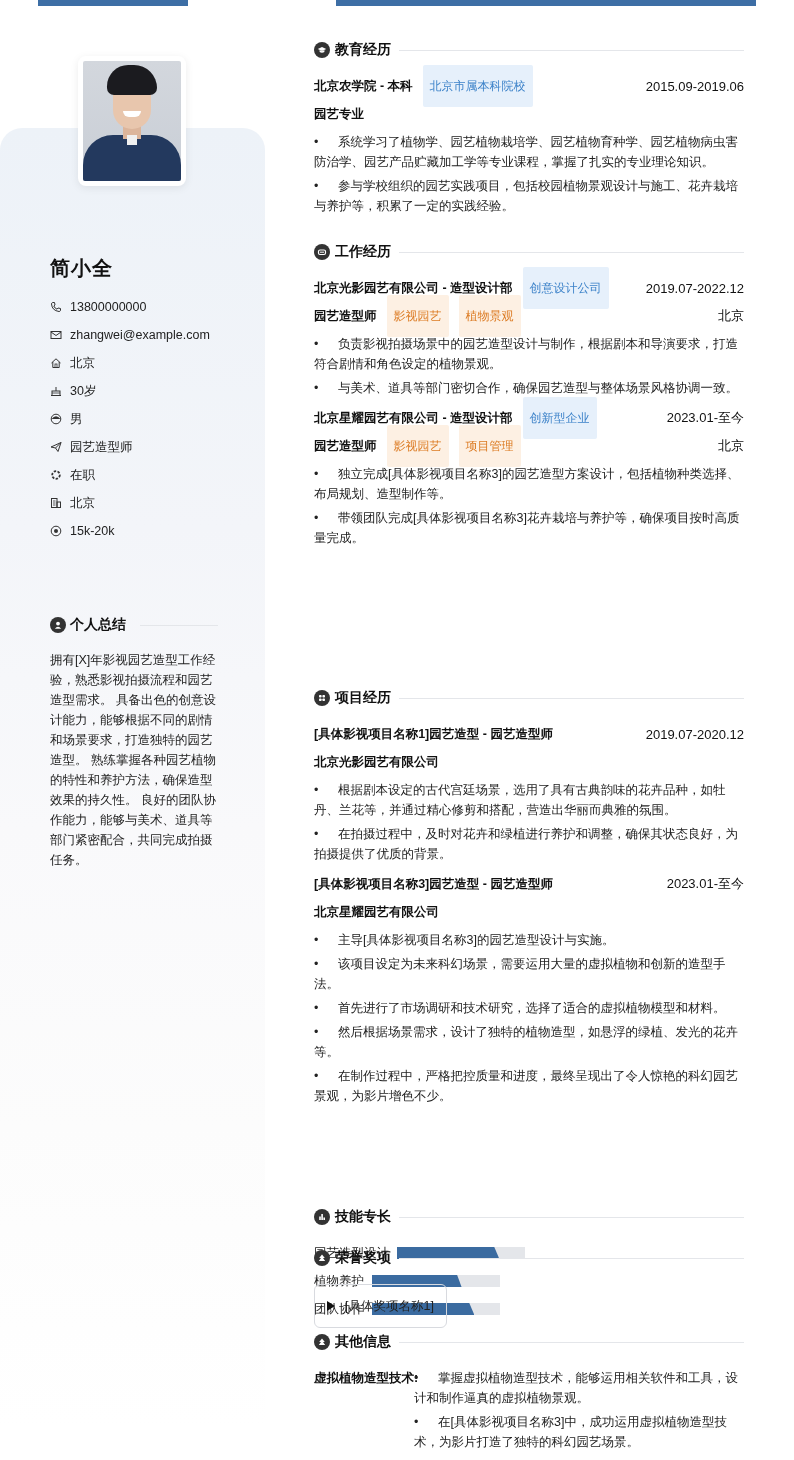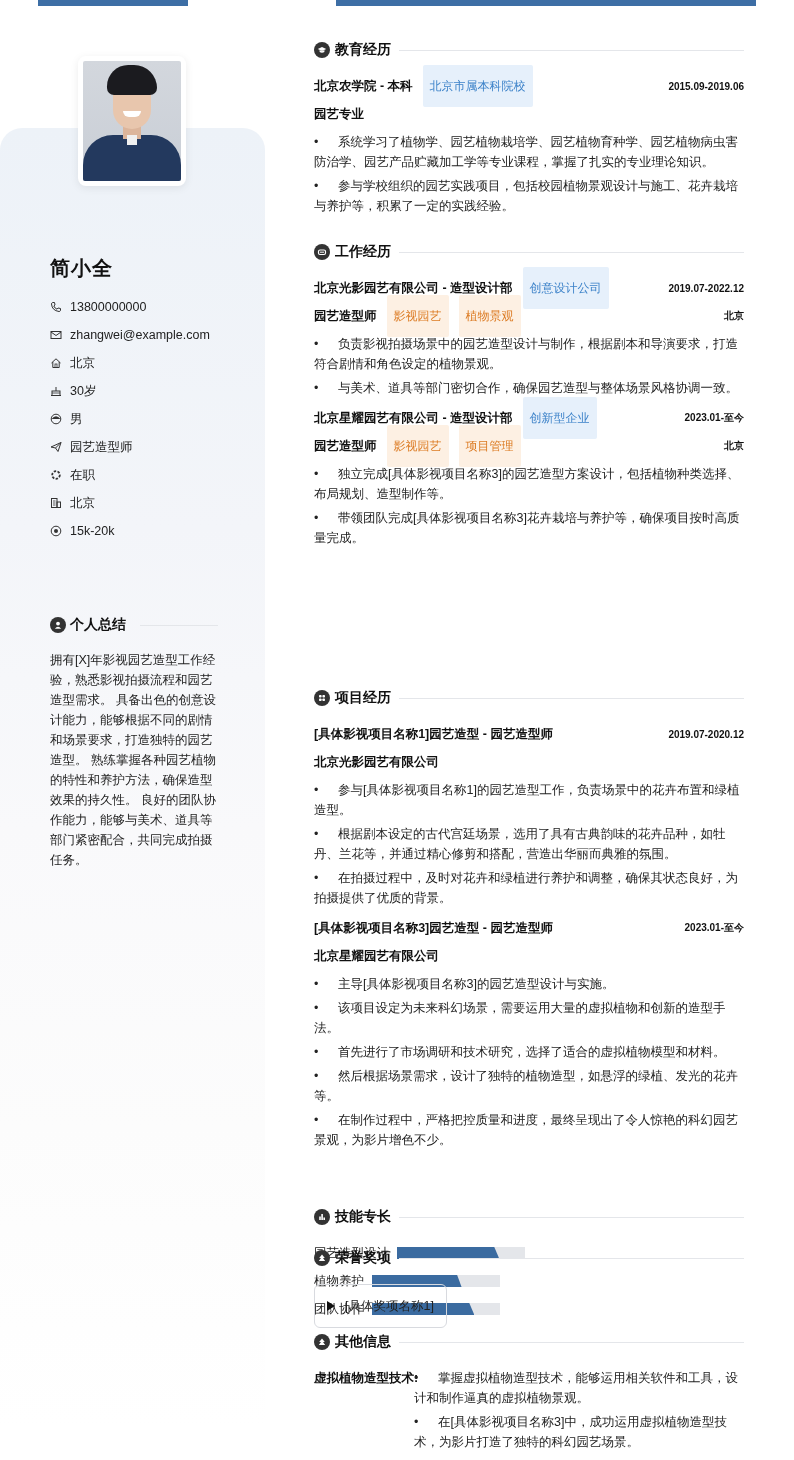--- a/index.html
+++ b/index.html
@@ -49,21 +49,21 @@
   .sec-title .line { flex: 1; height: 1px; background: #e4e6ea; margin-left: 8px; }
   .circ-ic { width: 16px; height: 16px; border-radius: 50%; background: #333; display: inline-flex; align-items: center; justify-content: center; }
   .circ-ic svg { width: 10px; height: 10px; }
 
   .row { display: flex; align-items: center; justify-content: space-between; height: 20px; }
   .row .left { display: flex; align-items: center; }
   .bold { font-weight: bold; font-size: 12.5px; color: #111; }
   .tag { font-size: 12px; padding: 13px 7px; margin-left: 10px; border-radius: 2px; line-height: 16px; }
   .tag.blue { background: #e6f0fb; color: #3c82c9; }
   .tag.orange { background: #fdf0e3; color: #dc7b23; }
-  .date { font-weight: bold; font-size: 10px; color: #111; }
+  .date { font-weight: normal; font-size: 13px; color: #111; }
 
   ul.bullets { list-style: none; }
   ul.bullets li { position: relative; font-size: 12.5px; line-height: 20px; color: #222; text-indent: 24px; margin-bottom: 4px; }
   ul.bullets li::before { content: "•"; position: absolute; left: -24px; text-indent: 0; width: 24px; display: inline-block; }
   ul.bullets li::before { left: 0; }
 
   .skills { display: flex; flex-wrap: wrap; }
   .skill { display: flex; align-items: center; height: 20px; margin-bottom: 8px; margin-right: 22px; }
   .skill .label { font-size: 12.5px; color: #222; margin-right: 8px; white-space: nowrap; }
   .skill .track { width: 128px; height: 12px; background: #e4e6ea; position: relative; overflow: hidden; }
@@ -297,21 +297,20 @@
 
   <div style="margin-top:16px;">
     <div class="row">
       <span class="bold">[具体影视项目名称1]园艺造型 - 园艺造型师</span>
       <span class="date">2019.07-2020.12</span>
     </div>
     <div class="row" style="margin-top:8px;">
       <span class="bold">北京光影园艺有限公司</span>
     </div>
     <ul class="bullets" style="margin-top:8px;">
-      <li>参与[具体影视项目名称1]的园艺造型工作，负责场景中的花卉布置和绿植造型。</li>
       <li>根据剧本设定的古代宫廷场景，选用了具有古典韵味的花卉品种，如牡丹、兰花等，并通过精心修剪和搭配，营造出华丽而典雅的氛围。</li>
       <li>在拍摄过程中，及时对花卉和绿植进行养护和调整，确保其状态良好，为拍摄提供了优质的背景。</li>
     </ul>
   </div>
 
   <div style="margin-top:10px;">
     <div class="row">
       <span class="bold">[具体影视项目名称3]园艺造型 - 园艺造型师</span>
       <span class="date">2023.01-至今</span>
     </div>

